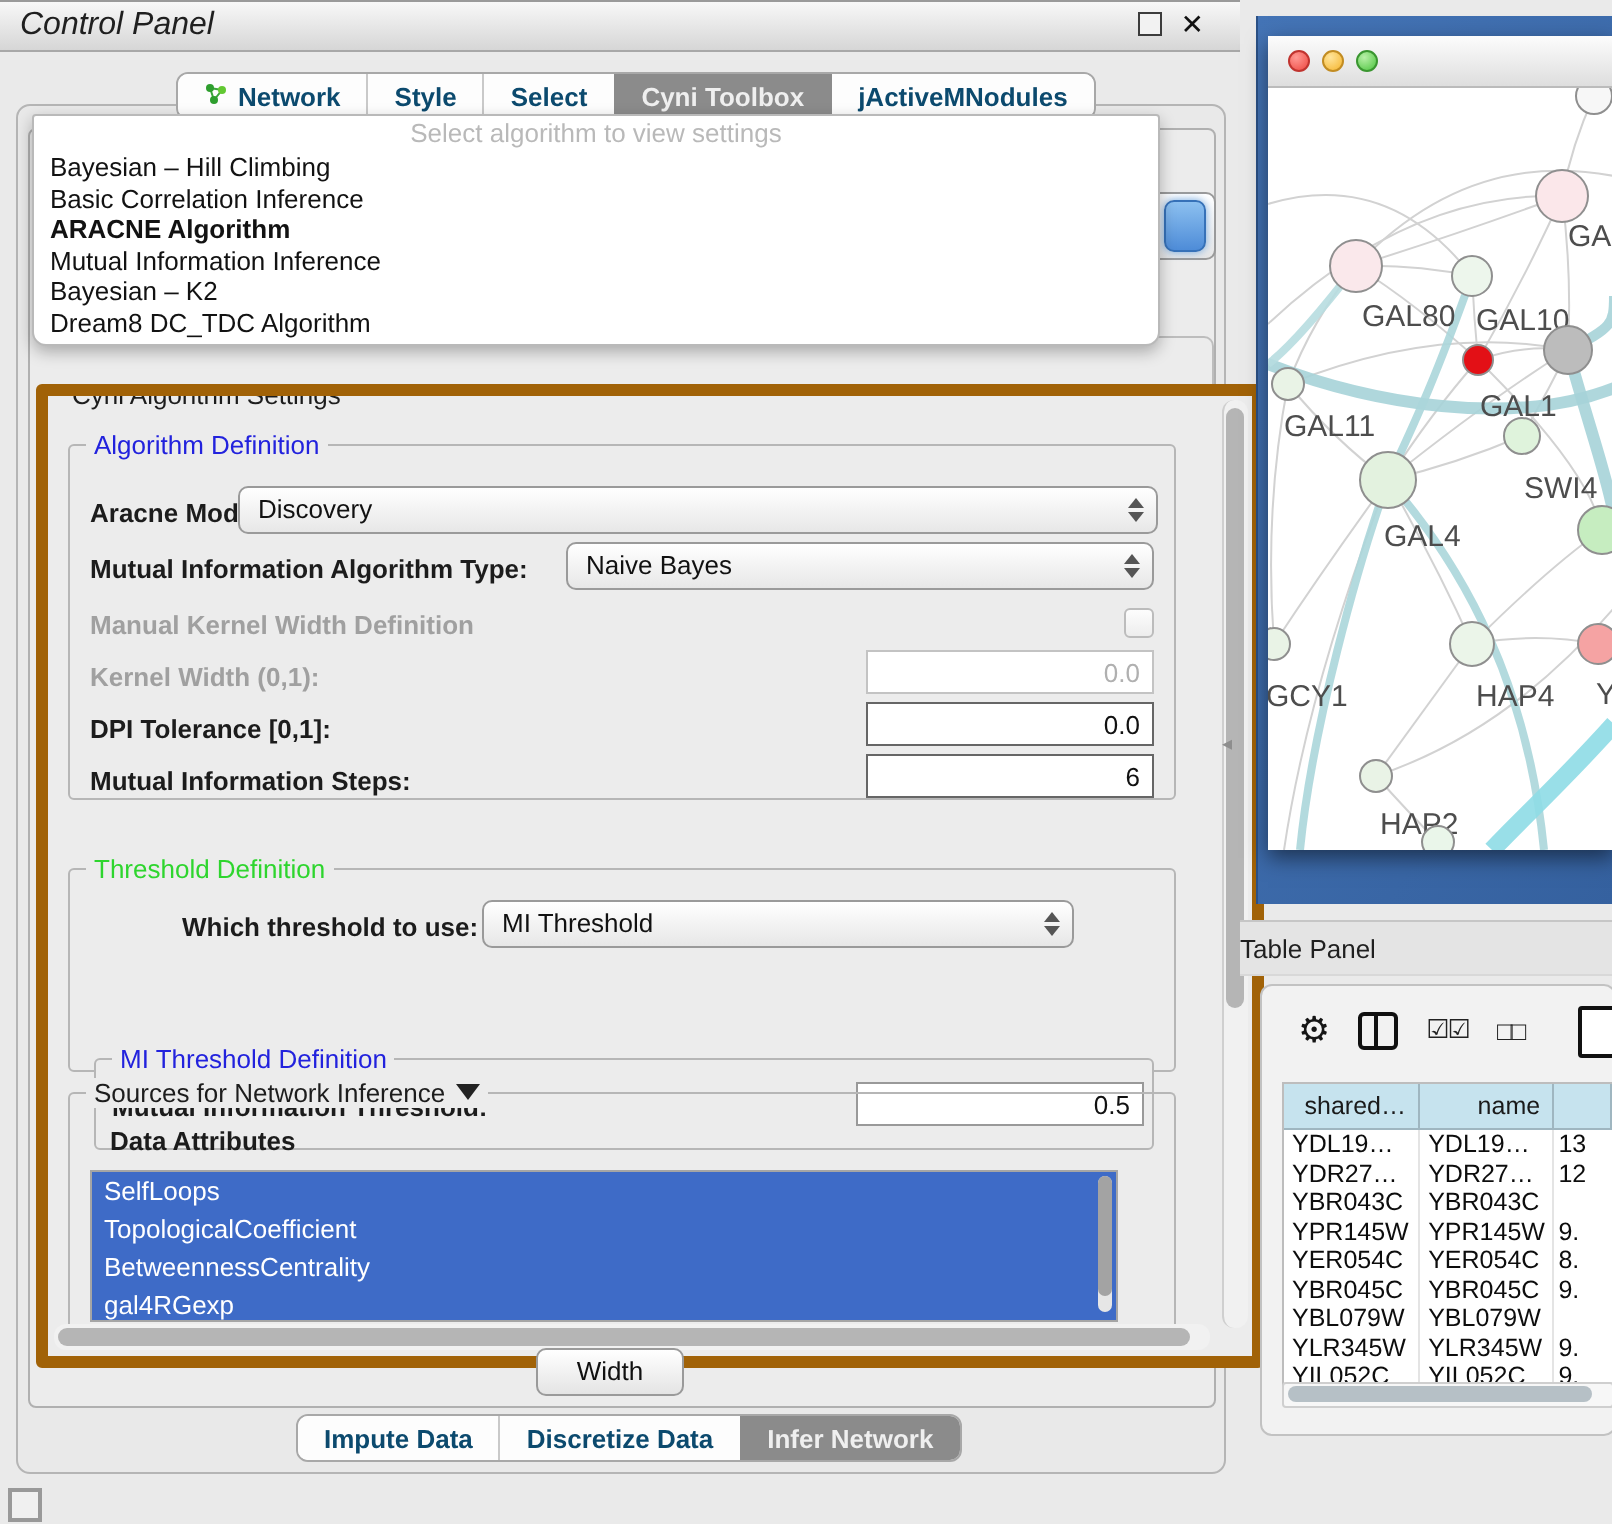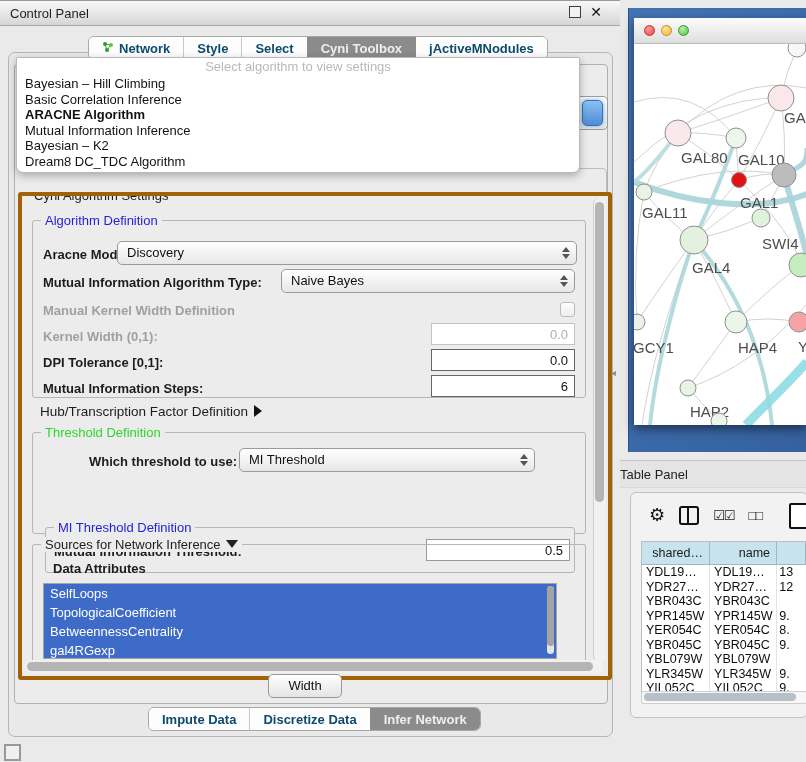--- a/index.html
+++ b/index.html
@@ -11,21 +11,21 @@
   }
   .abs{position:absolute;}
 
   
   .cp-titlebar{
     left:0;top:8;width:620px;height:24px;
     background:linear-gradient(#f8f8f8,#d6d6d6);
     border-top:1px solid #9a9a9a;border-bottom:1px solid #a8a8a8;
     display:flex;align-items:center;
   }
-  .cp-title{margin-left:10px;font-size:13px;color:#1f1f1f;}
+  .cp-title{margin-left:10px;font-size:16px;color:#1f1f1f;font-style:italic;}
   .cp-btns{position:absolute;right:18px;top:4px;display:flex;gap:9px;align-items:center;}
   .float-icon{width:10px;height:10px;border:1.5px solid #3c3c3c;background:#f2f2f2;}
   .close-icon{font-size:14px;font-weight:bold;color:#111;line-height:14px;}
 
   .outer-pane{
     left:8px;top:52px;width:603px;height:683px;
     border:1px solid #b5b5b5;border-radius:7px;background:#e9e9e9;
   }
 
   
@@ -72,21 +72,21 @@
   .popup-prompt{height:18px;line-height:18px;text-align:center;color:#b9b9b9;font-size:13px;}
   .dd-item{height:15.5px;line-height:15.5px;padding-left:8px;font-size:13px;color:#121212;white-space:nowrap;}
   .dd-item.bold{font-weight:bold;}
 
   
   .group{position:absolute;border:1px solid #b6b6b6;border-radius:3px;}
   .legend{position:absolute;top:-8px;left:8px;background:#ececec;padding:0 4px;font-size:13px;color:#1d1d1d;white-space:nowrap;}
   .legend.blue{color:#2222dd;}
   .legend.green{color:#2ed52e;}
 
-  .settings-outer{left:18px;top:192px;width:586px;height:480px;background:#ececec;overflow:hidden;border:4px solid #a16207;border-radius:3px;position:absolute;}
+  .settings-outer{left:18px;top:192px;width:586px;height:480px;background:#ececec;overflow:hidden;border:6px solid #a16207;border-radius:3px;position:absolute;padding-left:16px;}
   .settings-outer>.legend{background:#ececec;}
 
   .lbl{position:absolute;font-size:13px;font-weight:bold;color:#1c1c1c;white-space:nowrap;}
   .lbl.dis{color:#a0a0a0;}
   .lbl.norm{font-weight:normal;}
 
   .combo{
     position:absolute;height:24px;border:1px solid #9a9a9a;border-radius:5px;
     background:linear-gradient(#ffffff,#e7e7e7);
     font-size:13px;color:#111;line-height:22px;padding-left:9px;box-sizing:border-box;
@@ -254,23 +254,20 @@
     <span class="lbl dis" style="left:10px;top:82px;">Manual Kernel Width Definition</span>
     <span class="checkbox" style="left:527px;top:81px;"></span>
     <span class="lbl dis" style="left:10px;top:108px;">Kernel Width (0,1):</span>
     <div class="field dis" style="left:398px;top:102px;width:144px;">0.0</div>
     <span class="lbl" style="left:10px;top:134px;">DPI Tolerance [0,1]:</span>
     <div class="field" style="left:398px;top:128px;width:144px;">0.0</div>
     <span class="lbl" style="left:10px;top:160px;">Mutual Information Steps:</span>
     <div class="field" style="left:398px;top:154px;width:144px;">6</div>
   </div>
 
-  <span class="lbl norm" style="left:18px;top:208px;font-size:13.5px;">
-    <span>Hub/Transcription Factor Definition</span><span class="tri-right"></span>
-  </span>
 
   <div class="group" style="left:10px;top:236px;width:552px;height:100px;">
     <span class="legend green">Threshold Definition</span>
     <span class="lbl" style="left:56px;top:21px;">Which threshold to use:</span>
     <div class="combo" style="left:206px;top:15px;width:296px;">
       <span>MI Threshold</span>
       <span class="spin"></span>
     </div>
     <div class="group" style="left:12px;top:50px;width:528px;height:44px;background:#ececec;margin-top:44px;">
       <span class="legend blue">MI Threshold Definition</span>

